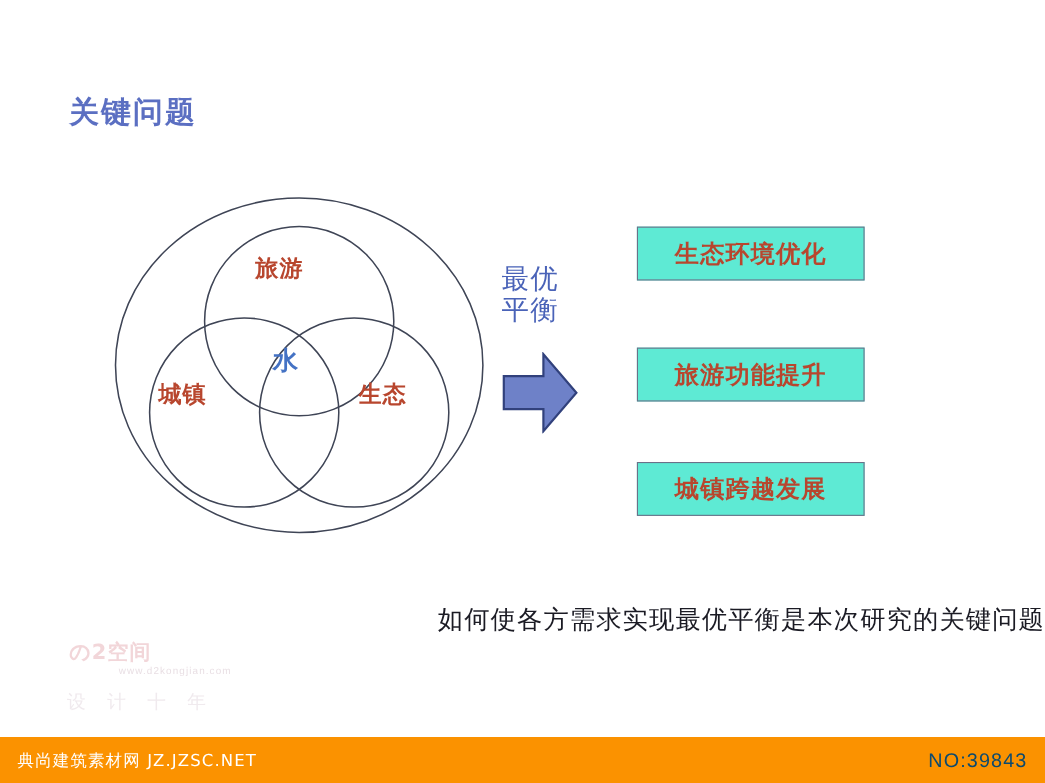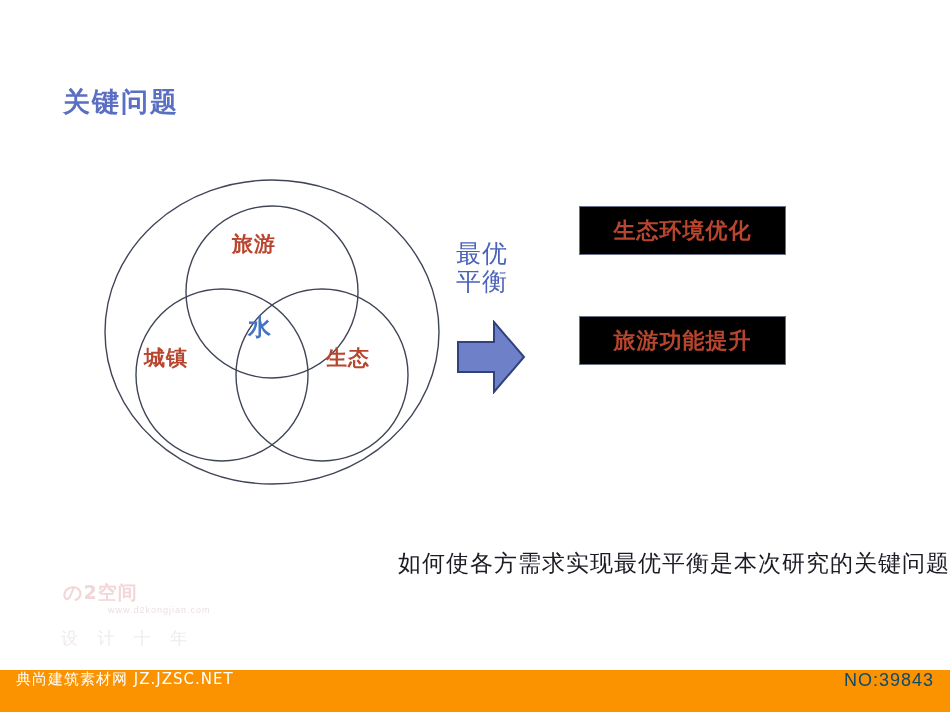--- a/index.html
+++ b/index.html
@@ -84,21 +84,21 @@
   }
 
   
   .outcome-box {
     position: absolute;
     left: 579px;
     width: 207px;
     height: 49px;
     box-sizing: border-box;
     border: 1.5px solid #6b7189;
-    background: #000000;
+    background: #5eead4;
     display: flex;
     align-items: center;
     justify-content: center;
   }
   .outcome-box .outcome-text {
     font-size: 22px;
     font-weight: 700;
     color: #b8462e;
     font-family: "DejaVu Sans", "Liberation Sans", sans-serif;
     letter-spacing: 1px;
@@ -166,20 +166,21 @@
 
   
   #footer-bar {
     position: absolute;
     left: 0;
     bottom: 0;
     width: 950px;
     height: 42px;
     background: #fb9200;
     display: flex;
+    align-items: center;
     justify-content: space-between;
     box-sizing: border-box;
     padding: 0 16px;
   }
   #footer-site {
     font-size: 15px;
     color: #ffffff;
     font-family: "DejaVu Sans", "Liberation Sans", sans-serif;
     letter-spacing: 1px;
     white-space: nowrap;
@@ -232,20 +233,23 @@
   </div>
 
   <div class="outcome-box" id="outcome-box-0">
     <span class="outcome-text">生态环境优化</span>
   </div>
 
   <div class="outcome-box" id="outcome-box-1">
     <span class="outcome-text">旅游功能提升</span>
   </div>
 
+  <div class="outcome-box" id="outcome-box-2">
+    <span class="outcome-text">城镇跨越发展</span>
+  </div>
 
   <div id="caption">如何使各方需求实现最优平衡是本次研究的关键问题</div>
 
   <div id="watermark">
     <div id="watermark-logo">の2空间</div>
     <div id="watermark-url">www.d2kongjian.com</div>
     <div id="watermark-sub">设 计 十 年</div>
   </div>
 
   <div id="footer-bar">

